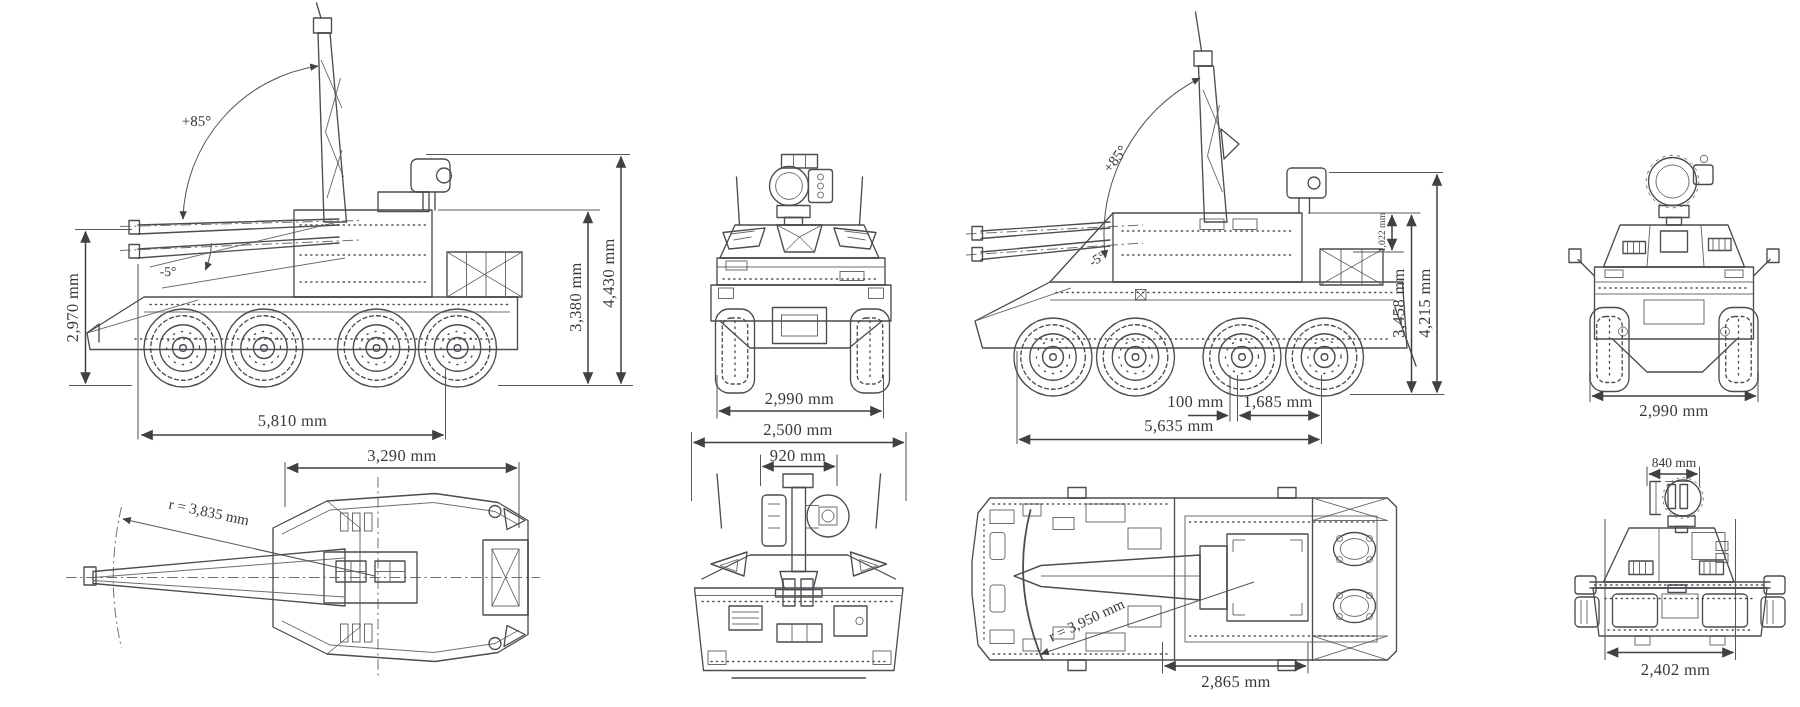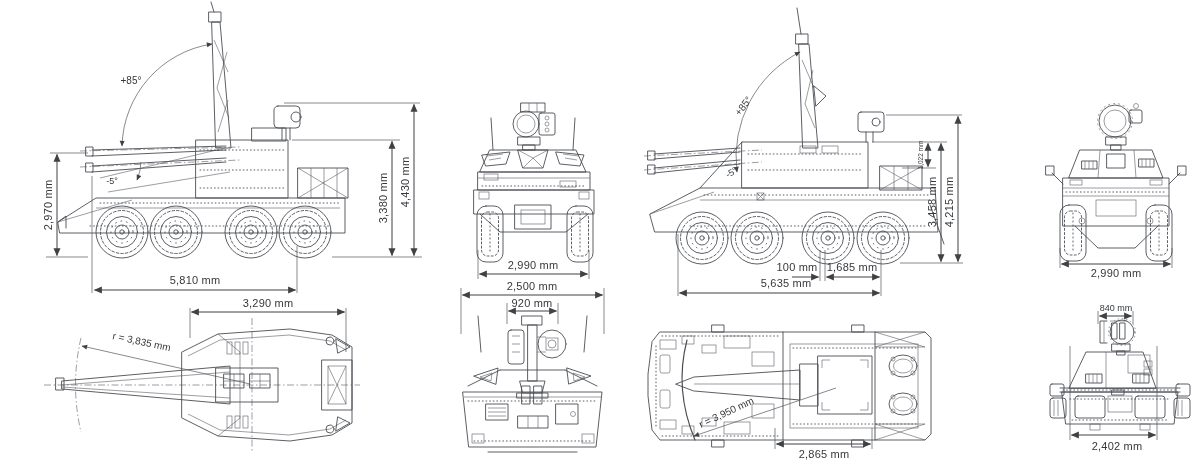--- a/index.html
+++ b/index.html
@@ -1,17 +1,17 @@
 <!DOCTYPE html>
 <html><head>
 <meta charset="utf-8">
 <style>
   html,body{margin:0;padding:0;background:#ffffff;}
   #canvas{position:relative;width:1200px;height:471px;background:#ffffff;overflow:hidden;
-          font-family:Liberation Sans, sans-serif;}
+          font-family:Liberation Serif, serif;}
   svg{display:block;}
   .ln{fill:none;stroke:#4a4d52;stroke-width:0.9;stroke-linejoin:round;stroke-linecap:round;}
   .thin{fill:none;stroke:#5a5d61;stroke-width:0.6;}
   .dot{fill:none;stroke:#4a4d52;stroke-width:0.9;stroke-dasharray:0.8,2.8;stroke-linecap:round;}
   .dd{fill:none;stroke:#5a5d61;stroke-width:0.6;stroke-dasharray:7,2.5,1.5,2.5;}
   .dim{fill:none;stroke:#3f4145;stroke-width:1;}
   .ext{fill:none;stroke:#55585c;stroke-width:0.7;}
   .txt{fill:#36383b;font-size:11px;letter-spacing:0.2px;}
   .txtm{fill:#36383b;font-size:9px;}
   .txts{fill:#36383b;font-size:6.5px;}

